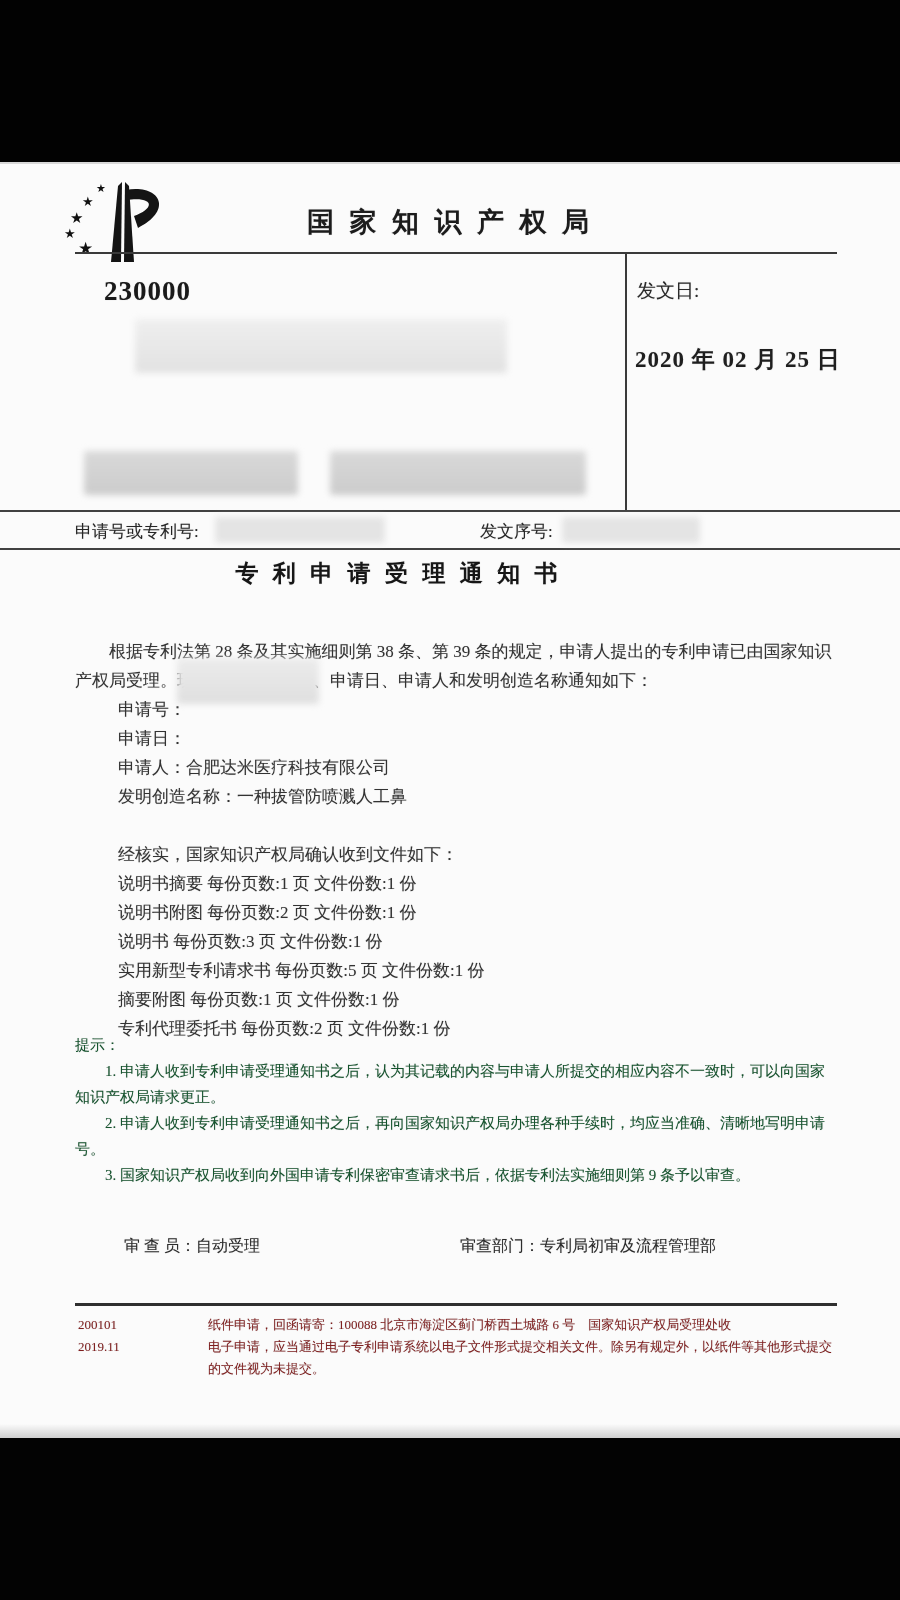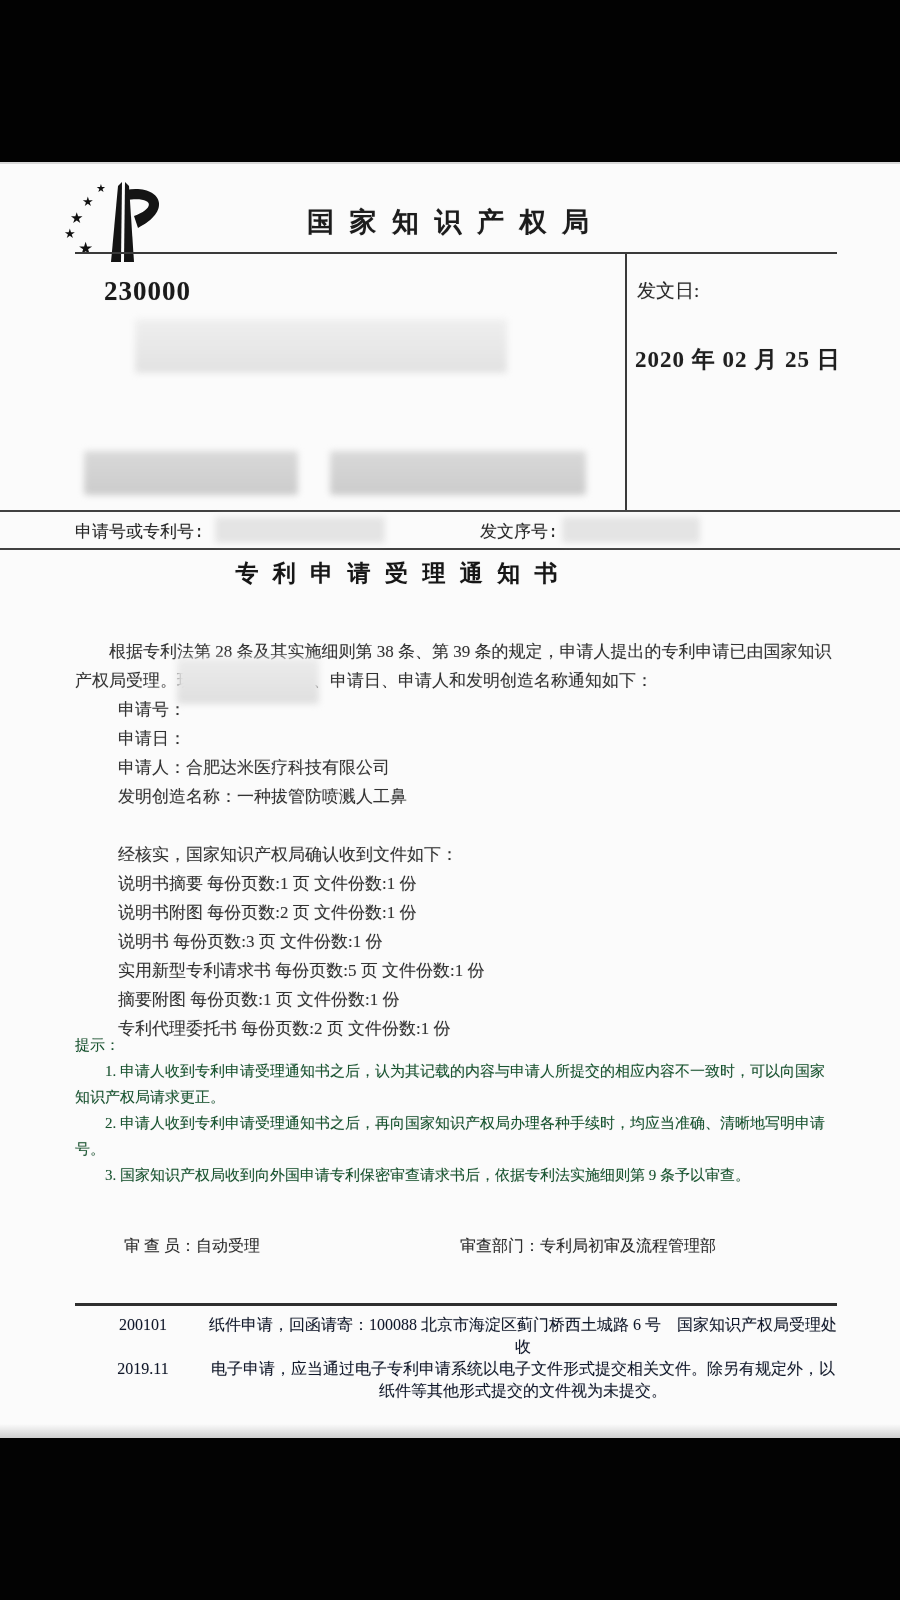--- a/index.html
+++ b/index.html
@@ -24,21 +24,21 @@
   .vline{position:absolute;left:625px;top:88px;width:2px;height:260px;background:#3a3a3a;}
   .zip{left:104px;top:112px;font-size:27px;font-weight:bold;color:#1a1a1a;letter-spacing:1px;}
   .blur-box{position:absolute;border-radius:3px;filter:blur(3px);}
   .blur-addr{left:135px;top:155px;width:372px;height:54px;background:linear-gradient(#efefef,#e2e2e2);}
   .blur-a{left:84px;top:287px;width:214px;height:44px;background:linear-gradient(#d9d9d9,#cccccc);}
   .blur-b{left:330px;top:287px;width:256px;height:44px;background:linear-gradient(#d9d9d9,#cccccc);}
   .issue-label{left:637px;top:114px;font-size:19px;color:#2a2a2a;}
   .issue-date{left:635px;top:180px;font-size:23px;font-weight:600;color:#1f1f1f;letter-spacing:1px;}
   
   .band{position:absolute;left:0;top:346px;width:900px;height:36px;
-        border-top:2px solid #414141;border-bottom:2px solid #414141;font-family:Liberation Mono, monospace;}
+        border-top:2px solid #414141;border-bottom:2px solid #414141;}
   .band-label{position:absolute;top:8px;font-size:17px;color:#262626;}
   .lab-appno{left:75px;}
   .lab-serial{left:480px;}
   .blur-appno{left:215px;top:5px;width:170px;height:26px;background:#e4e4e4;}
   .blur-serial{left:562px;top:5px;width:138px;height:26px;background:#e4e4e4;}
   
   .notice-title{left:0;top:394px;width:797px;text-align:center;
         font-family:"Liberation Sans","DejaVu Sans",sans-serif;
         font-size:23px;font-weight:bold;letter-spacing:4px;color:#161616;}
   .bodytext{left:75px;top:434px;width:764px;font-size:17px;line-height:29px;color:#333;margin-top:39px;}
@@ -48,21 +48,21 @@
   .blur-appfields{left:177px;top:494px;width:142px;height:46px;background:linear-gradient(#ececec,#dfdfdf);}
   .gap{height:29px;}
   
   .tips{left:75px;top:868px;width:764px;font-size:15px;line-height:26px;color:#14532d;}
   .tips p{margin:0;}
   
   .examiner{left:124px;top:1072px;font-size:16px;color:#2c2c2c;}
   .department{left:460px;top:1072px;font-size:16px;color:#2c2c2c;}
   
   .footer-line{top:1139px;height:3px;background:#2f2f2f;}
-  .footer{left:78px;top:1150px;width:760px;font-size:16px;line-height:22px;color:#0f172a;text-align:center;}
+  .footer{left:78px;top:1150px;width:760px;font-size:13px;line-height:22px;color:#7f1d1d;}
   .footer-row{display:flex;}
   .footer-code{width:130px;flex:none;}
   .footer-text{flex:1;}
   
   .bottom-bar{position:absolute;left:0;top:1438px;width:900px;height:162px;background:#030303;}
 </style>
 </head>
 <body>
 
 <div class="screen">

